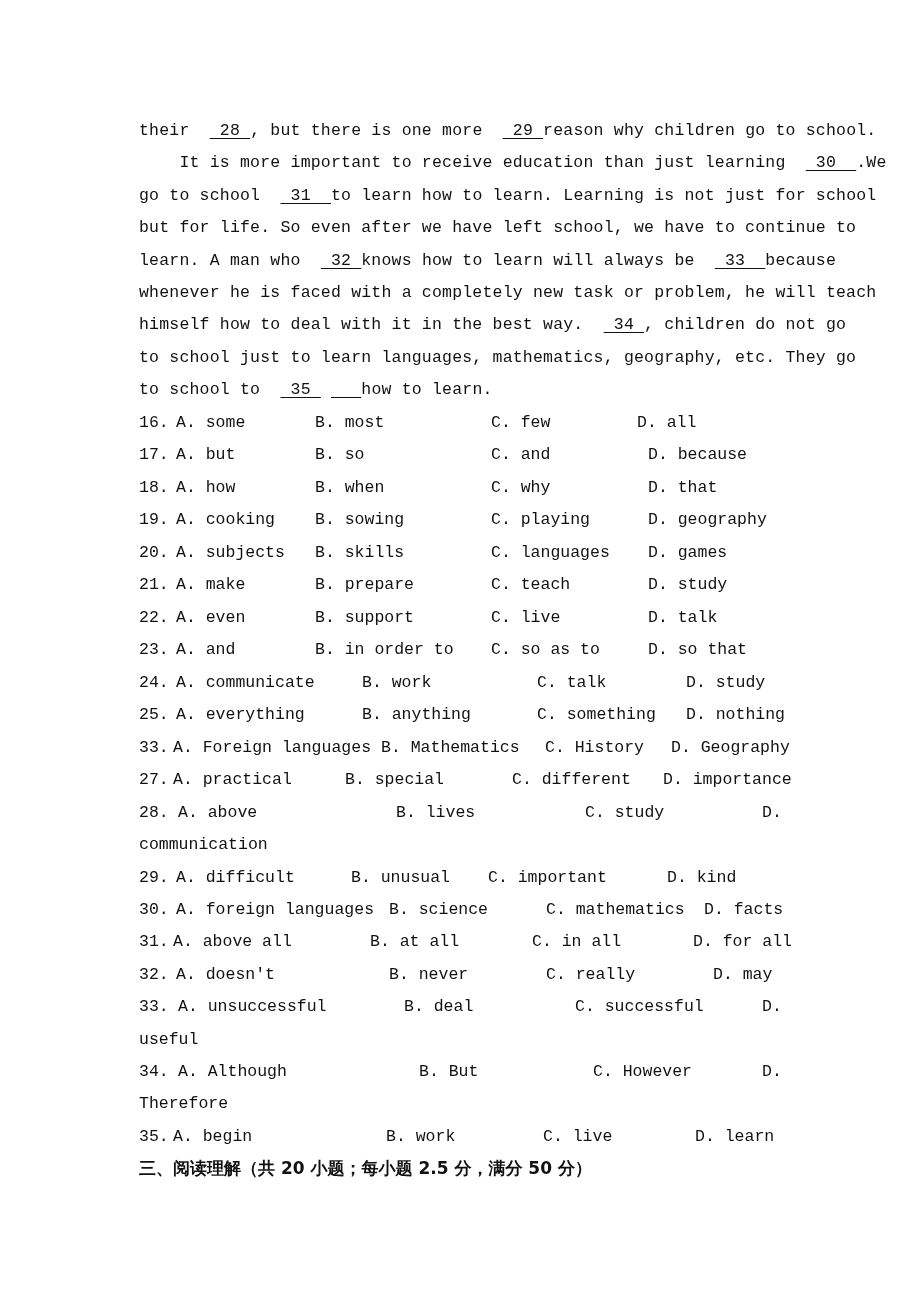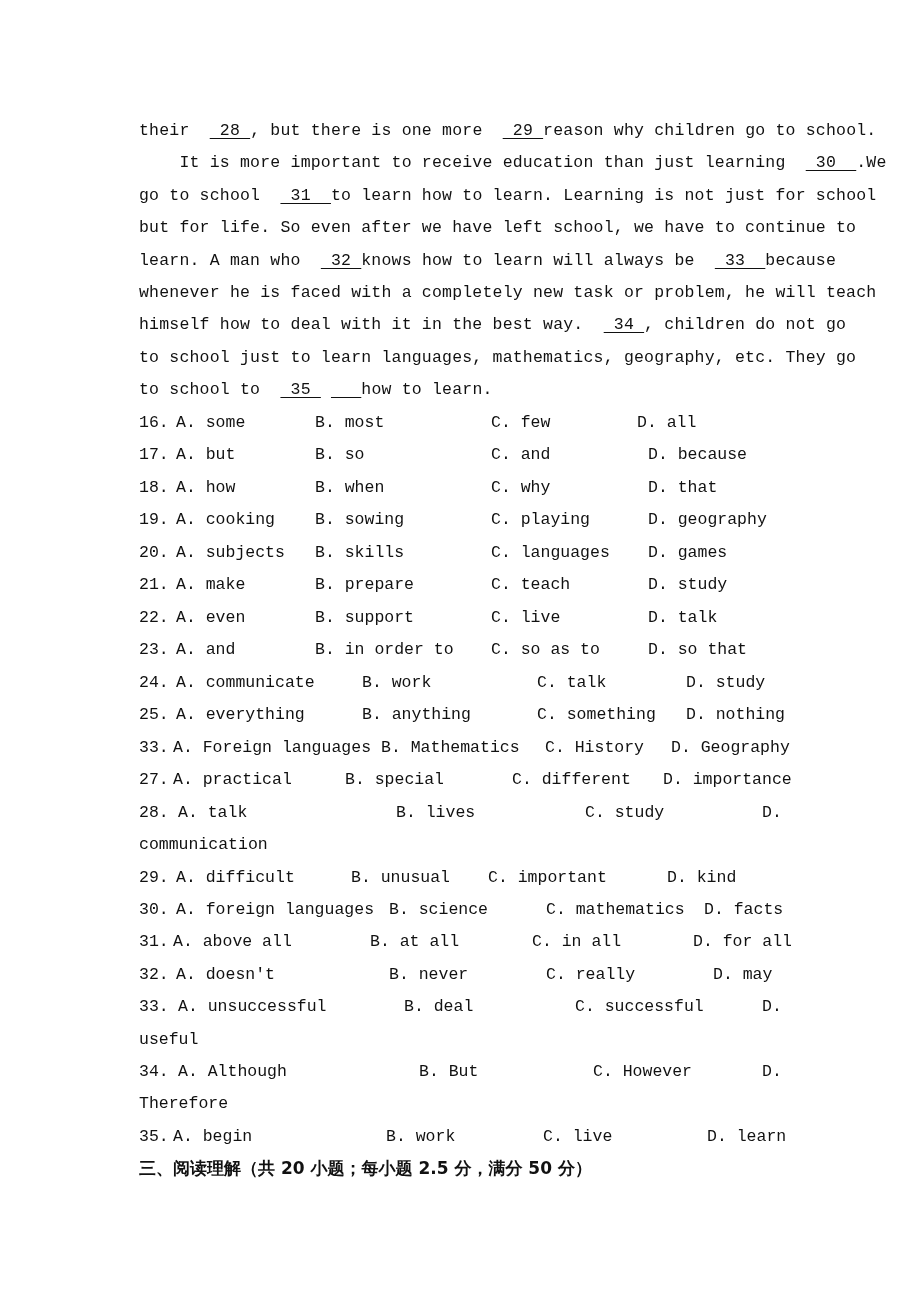--- a/index.html
+++ b/index.html
@@ -135,21 +135,21 @@
     <div class="qrow" style="top:769px">
       <span class="opt" style="left:0">27.</span>
       <span class="opt" style="left:34px">A. practical</span>
       <span class="opt" style="left:206px">B. special</span>
       <span class="opt" style="left:373px">C. different</span>
       <span class="opt" style="left:524px">D. importance</span>
     </div>
 
     <div class="qrow" style="top:802px">
       <span class="opt" style="left:0">28.</span>
-      <span class="opt" style="left:39px">A. talk</span>
+      <span class="opt" style="left:39px">A. above</span>
       <span class="opt" style="left:257px">B. lives</span>
       <span class="opt" style="left:446px">C. study</span>
       <span class="opt" style="left:623px">D.</span>
     </div>
     <div class="qrow" style="top:834px">
       <span class="opt" style="left:0">communication</span>
     </div>
 
     <div class="qrow" style="top:867px">
       <span class="opt" style="left:0">29.</span>
@@ -203,19 +203,19 @@
     </div>
     <div class="qrow" style="top:1093px">
       <span class="opt" style="left:0">Therefore</span>
     </div>
 
     <div class="qrow" style="top:1126px">
       <span class="opt" style="left:0">35.</span>
       <span class="opt" style="left:34px">A. begin</span>
       <span class="opt" style="left:247px">B. work</span>
       <span class="opt" style="left:404px">C. live</span>
-      <span class="opt" style="left:568px">D. learn</span>
+      <span class="opt" style="left:556px">D. learn</span>
     </div>
   </div>
 
   <div class="section-title">三、阅读理解（共 20 小题；每小题 2.5 分，满分 50 分）</div>
 
 </div>
 
 </body></html>

